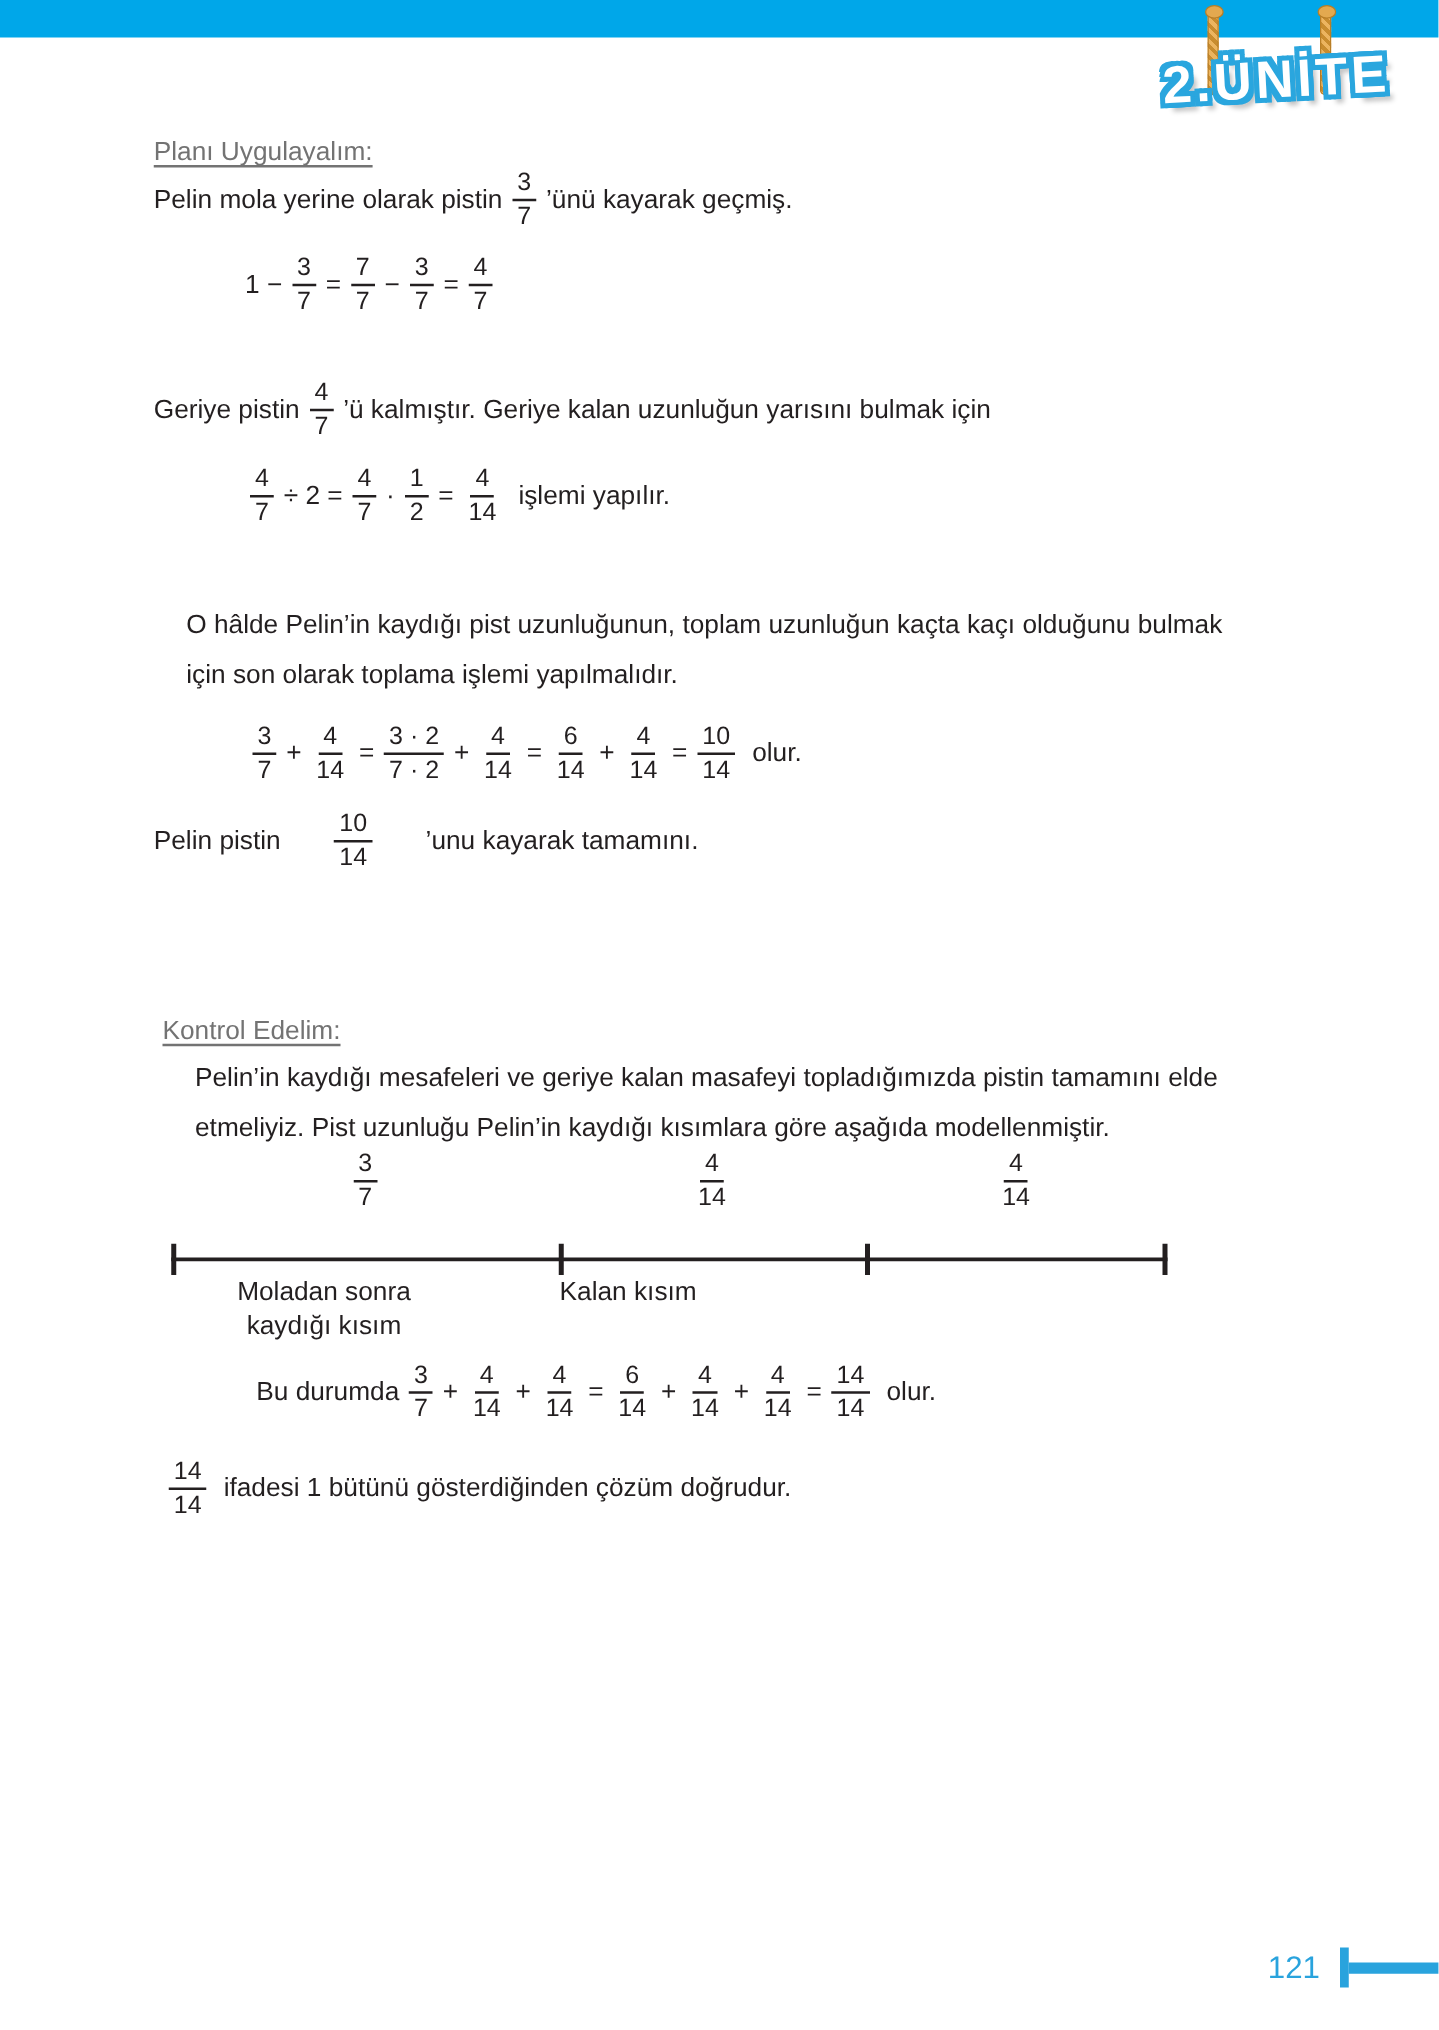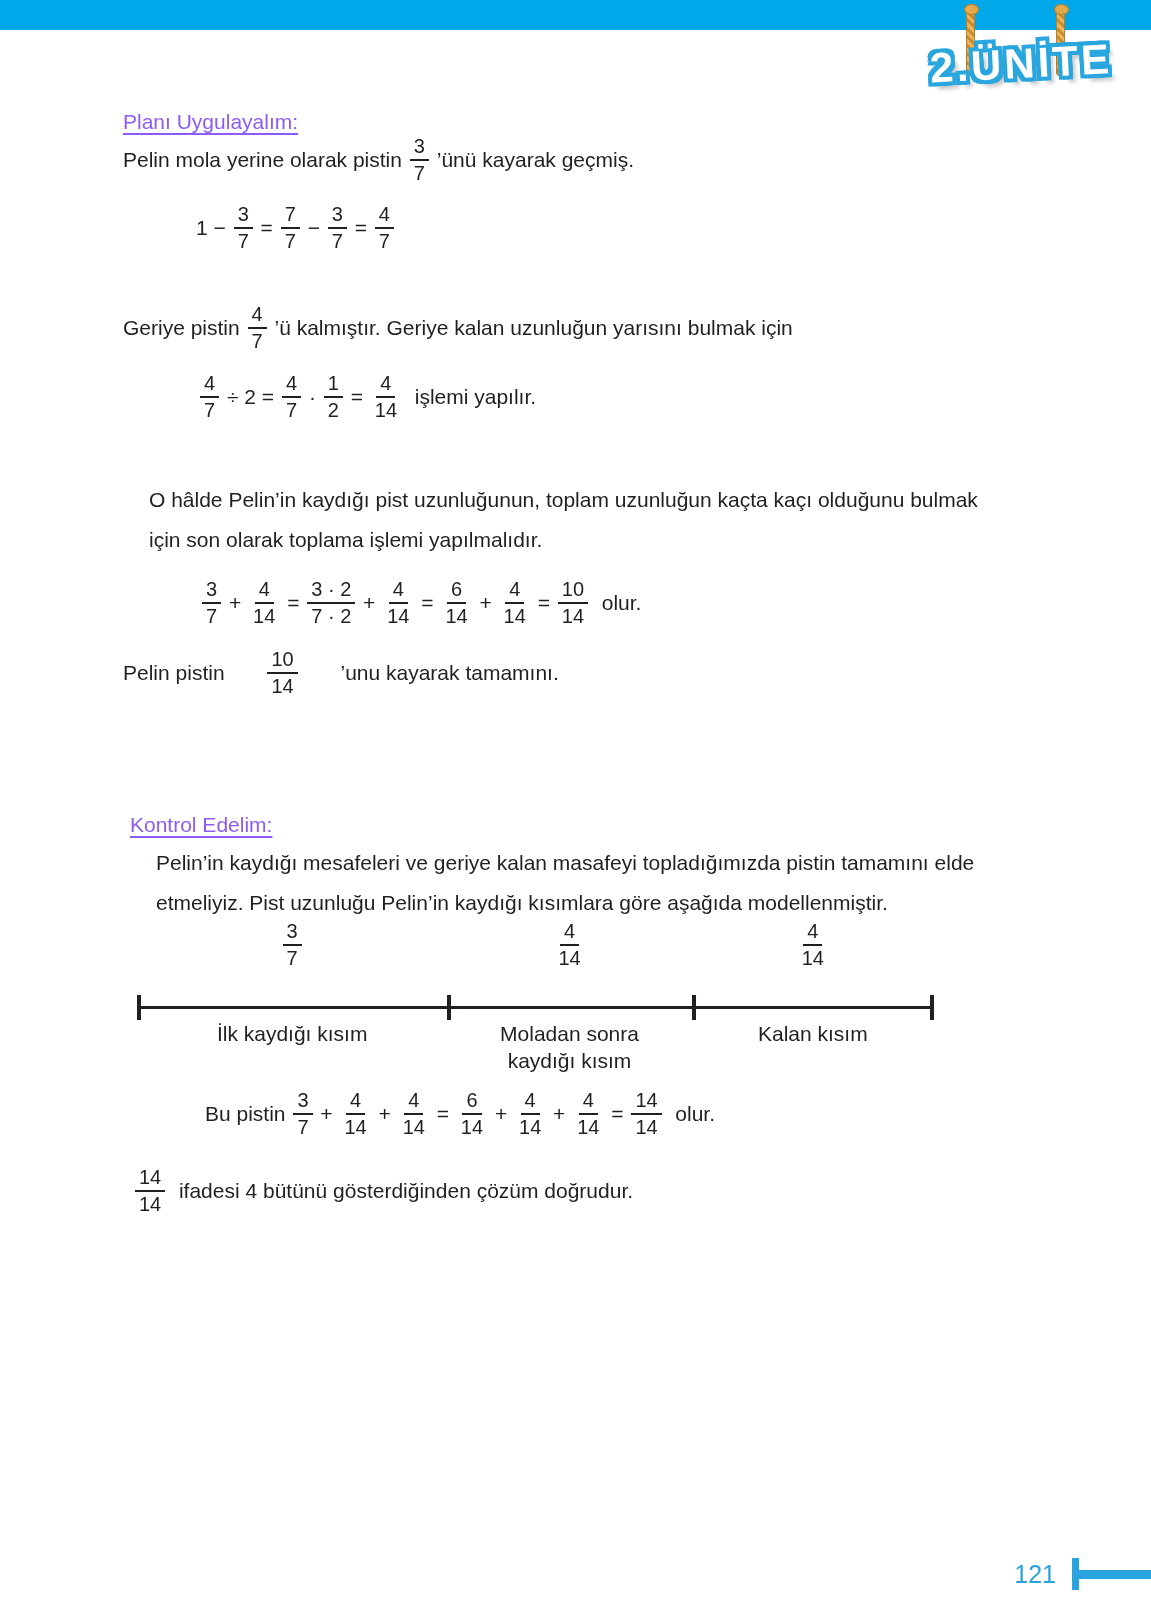--- a/index.html
+++ b/index.html
@@ -32,21 +32,21 @@
       -4px 0 0 #2aa6de, 4px 0 0 #2aa6de, 0 -4px 0 #2aa6de, 0 4px 0 #2aa6de,
       -3px -3px 0 #2aa6de, 3px 3px 0 #2aa6de, 3px -3px 0 #2aa6de, -3px 3px 0 #2aa6de,
       6px 7px 4px rgba(0,0,0,0.25);
   }
 
   
   .row { position:absolute; display:flex; align-items:center; font-size:21px; }
   .para { position:absolute; font-size:21px; line-height:1.9; white-space:pre-line;margin-left:26px; }
 
   .heading-red {
-    position:absolute; font-size:21px; color:#8b5cf6;
+    position:absolute; font-size:21px; color:#737373;
     text-decoration:underline; text-underline-offset:4px;
   }
 
   
   .frac { display:inline-flex; flex-direction:column; align-items:center;
           vertical-align:middle; line-height:1.15; font-size:20px; margin:0 2px; }
   .frac .num { border-bottom:2px solid #231f20; padding:0 4px 1px; text-align:center; }
   .frac .den { padding:1px 4px 0; text-align:center; }
   .eqtext { white-space:pre; }
 
@@ -220,34 +220,31 @@
             <span class="den">14</span>
           </span>
         </div>
     </div>
     <div class="dg-line"></div>
     <div class="dg-tick t0"></div>
     <div class="dg-tick t1"></div>
     <div class="dg-tick t2"></div>
     <div class="dg-tick t3"></div>
     <div class="dg-labels">
-      <div class="dg-cell dg-w1">
-        <span class="dg-label">İlk kaydığı kısım</span>
-      </div>
       <div class="dg-cell dg-w2">
         <span class="dg-label">Moladan sonra kaydığı kısım</span>
       </div>
       <div class="dg-cell dg-w3">
         <span class="dg-label">Kalan kısım</span>
       </div>
     </div>
   </div>
 
   <div class="row" style="left:205px; top:1085px; height:58px;">
-      <span class="eqtext">Bu pistin </span>
+      <span class="eqtext">Bu durumda </span>
       <span class="frac">
         <span class="num">3</span>
         <span class="den">7</span>
       </span>
       <span class="eqtext"> + </span>
       <span class="frac">
         <span class="num">4</span>
         <span class="den">14</span>
       </span>
       <span class="eqtext"> + </span>
@@ -276,21 +273,21 @@
         <span class="den">14</span>
       </span>
       <span class="eqtext">  olur.</span>
     </div>
 
   <div class="row" style="left:133px; top:1162px; height:58px;">
       <span class="frac">
         <span class="num">14</span>
         <span class="den">14</span>
       </span>
-      <span class="eqtext">  ifadesi 4 bütünü gösterdiğinden çözüm doğrudur.</span>
+      <span class="eqtext">  ifadesi 1 bütünü gösterdiğinden çözüm doğrudur.</span>
     </div>
 
   <div class="page-footer">
     <span class="page-num">121</span>
     <span class="pf-vbar"></span>
     <span class="pf-hbar"></span>
   </div>
 
 </div>
 

